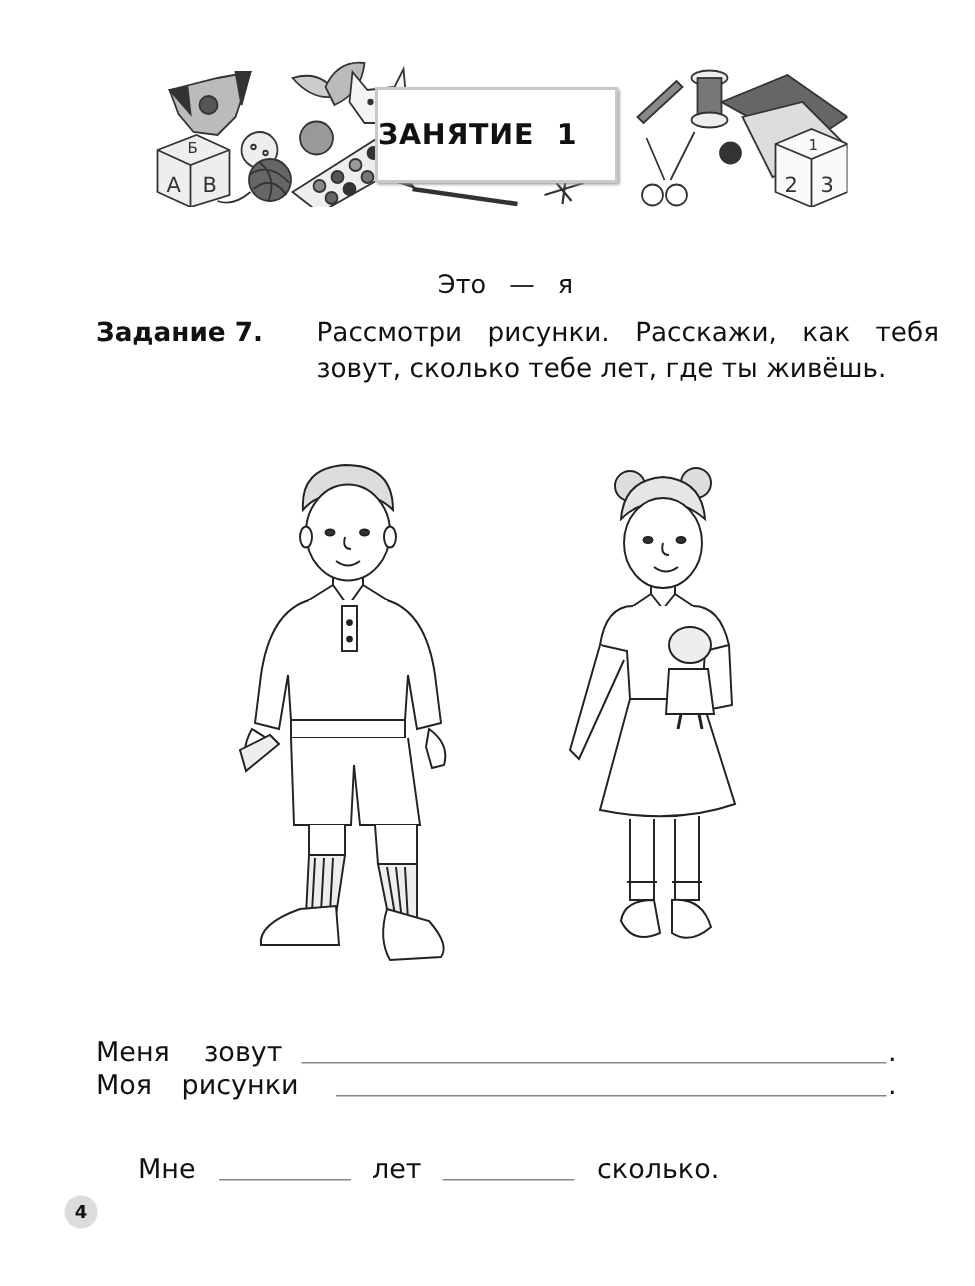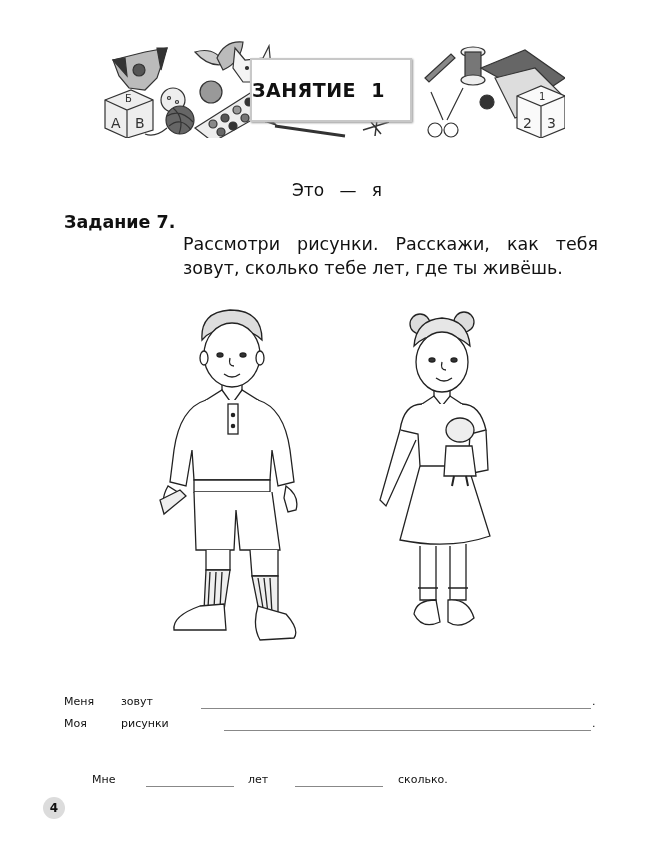--- a/index.html
+++ b/index.html
@@ -12,26 +12,26 @@
   .title-box { position: absolute; left: 250px; top: 58px; width: 162px; height: 64px;
                background: #fff; border: 2px solid #c8c8c8; box-shadow: 1px 1px 2px #999;
                display: flex; align-items: center; box-sizing: border-box; }
   .title-box span { font-weight: bold; font-size: 19px; letter-spacing: 0.5px; word-spacing: 8px; }
 
   .subtitle { position: absolute; top: 180px; left: 12px; width: 650px; text-align: center;
               font-weight: normal; font-size: 17px; word-spacing: 10px; }
 
   .task { position: absolute; top: 210px; left: 64px; width: 545px; font-size: 17.5px; line-height: 24px; }
   .task .label { position: absolute; left: 0; top: 0; font-weight: bold; }
-  .task .text { position: absolute; left: 119px; top: 0; width: 415px; text-align: justify; margin-top: 22px; }
+  .task .text { position: absolute; left: 147px; top: 0; width: 415px; text-align: justify; }
 
   .figures { position: absolute; top: 300px; left: 150px; width: 370px; height: 360px; }
   .figures svg { position: absolute; top: 0; }
 
-  .fill-row { position: absolute; left: 64px; font-size: 11px; height: 24px; line-height: 24px; }
+  .fill-row { position: absolute; left: 64px; font-size: 18px; height: 24px; line-height: 24px; }
   .fill-row .word { position: absolute; top: 0; white-space: nowrap; }
   .fill-row .blank { position: absolute; top: 18px; height: 0; border-bottom: 1.5px solid #888; }
   .fill-row .dot { position: absolute; top: 0; }
 
   .page-num { position: absolute; left: 43px; top: 797px; width: 22px; height: 22px; border-radius: 50%;
               background: #dcdcdc; font-weight: bold; font-size: 12px; display: flex;
               align-items: center; justify-content: center; }
 </style>
 </head>
 <body>
@@ -206,21 +206,21 @@
       <path d="M58 288 L78 288 M88 288 L108 288"></path>
 
       <path d="M54 314 Q56 300 76 300 L80 322 Q62 330 54 314 Z"></path>
       <path d="M88 300 Q108 298 114 318 Q100 330 88 322 Z"></path>
     </g>
   </svg>
 </div>
 
 <div class="fill-row" style="top:690px; width:540px;">
   <span class="word" style="left:0">Меня</span>
-  <span class="word" style="left:57px">зовут</span>
+  <span class="word" style="left:72px">зовут</span>
   <span class="blank" style="left:137px; width:390px;"></span>
   <span class="dot" style="left:528px">.</span>
 </div>
 
 <div class="fill-row" style="top:712px; width:540px;">
   <span class="word" style="left:0">Моя</span>
   <span class="word" style="left:57px">рисунки</span>
   <span class="blank" style="left:160px; width:367px;"></span>
   <span class="dot" style="left:528px">.</span>
 </div>

